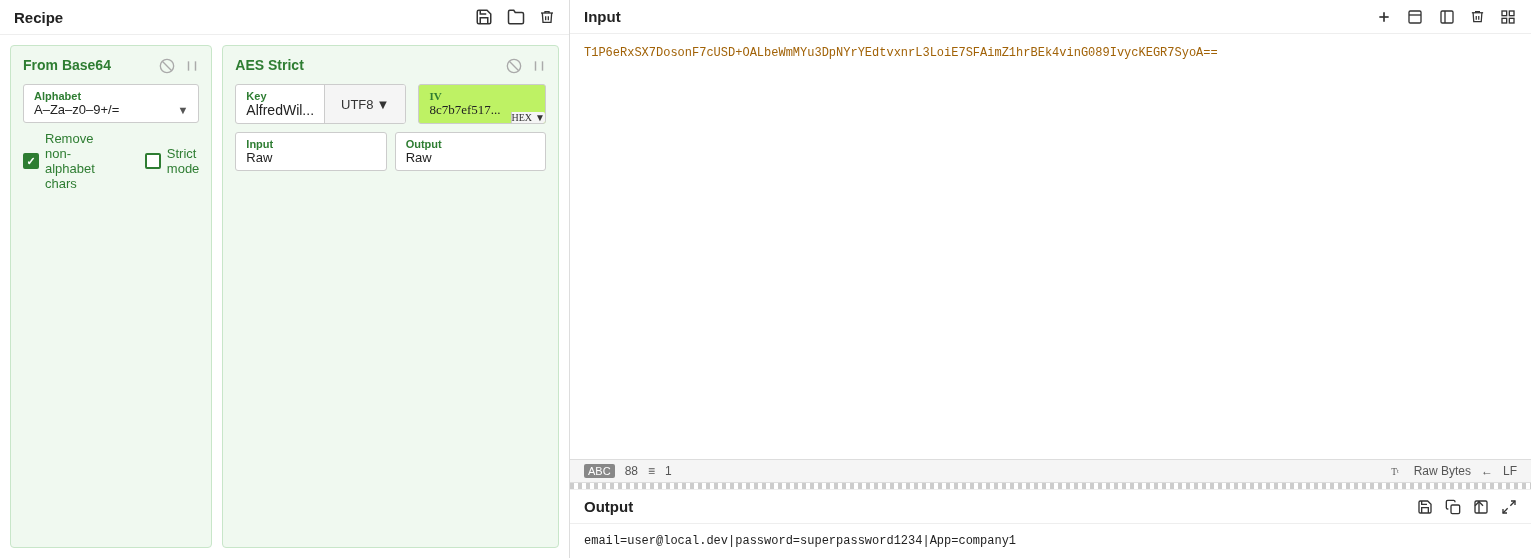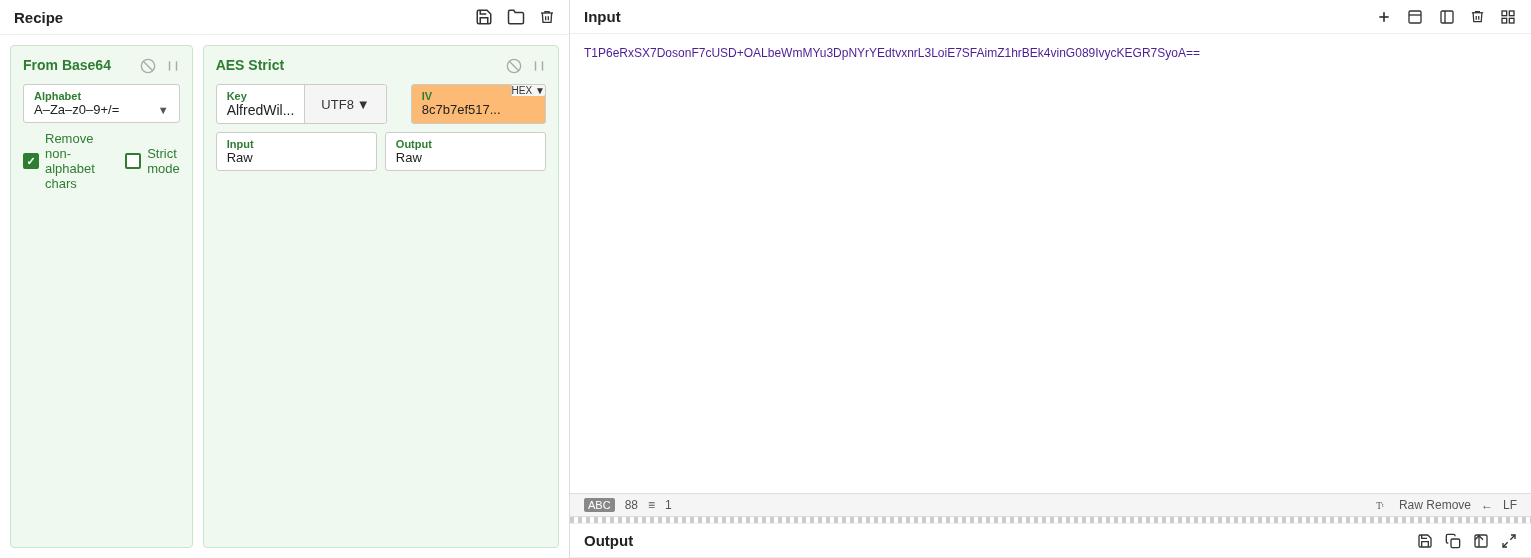--- a/index.html
+++ b/index.html
@@ -165,21 +165,21 @@
     }
 
     .checkbox-label {
       color: #2e7d32;
       font-weight: 500;
     }
 
     
     .aes-fields {
       display: flex;
-      gap: 24px;
+      gap: 12px;
       margin-bottom: 8px;
     }
 
     .mode-fields {
       display: flex;
       gap: 8px;
     }
 
     .mode-box {
       flex: 1;
@@ -213,23 +213,23 @@
 
     .right-header-icons {
       display: flex;
       gap: 14px;
       align-items: center;
     }
 
     .input-area {
       flex: 1;
       padding: 10px 14px;
-      font-family: Liberation Sans, sans-serif;
+      font-family: Liberation Mono, monospace;
       font-size: 12px;
-      color: #4c1d95;
+      color: #a16207;
       word-break: break-all;
       overflow-y: auto;
       line-height: 1.5;
     }
 
     .input-status-bar {
       display: flex;
       align-items: center;
       justify-content: space-between;
       padding: 4px 14px;
@@ -415,21 +415,21 @@
           <div style="flex:1; padding:5px 10px;">
             <div class="field-label">Key</div>
             <div style="font-size:14px;color:#222;">AlfredWil...</div>
           </div>
           <div style="background:#f5f5f5; border-left:1px solid #ccc; padding:0 16px; display:flex; align-items:center; gap:3px; font-size:13px; color:#333; cursor:pointer; border-radius:0 2px 2px 0;">
             <span>UTF8</span>
             <span>▼</span>
           </div>
         </div>
 
-        <div style="flex:1; background:#fdba74; border:1px solid #ccc; border-radius:3px; display:flex; align-items:flex-start;">
+        <div style="flex:1; background:#bef264; border:1px solid #ccc; border-radius:3px; display:flex; align-items:flex-end;font-family:Liberation Serif, serif;">
           <div style="flex:1; padding:5px 10px;">
             <div class="field-label">IV</div>
             <div style="font-size:13px;color:#222;">8c7b7ef517...</div>
           </div>
           <div style="background:#f5f5f5; border-left:1px solid #ccc; padding:0 0; display:flex; align-items:center; gap:3px; font-size:10px; color:#333; cursor:pointer; border-radius:0 2px 2px 0;">
             <span>HEX</span>
             <span>▼</span>
           </div>
         </div>
       </div>
@@ -506,21 +506,21 @@
       <span>88</span>
       <span>≡</span>
       <span>1</span>
     </div>
     <div class="status-right">
 
       <svg width="14" height="14" viewBox="0 0 24 24" fill="none" stroke="#555" stroke-width="2">
         <text x="2" y="18" font-size="16" fill="#555" stroke="none" font-family="serif">T</text>
         <text x="12" y="16" font-size="11" fill="#555" stroke="none" font-family="serif">t</text>
       </svg>
-      <span>Raw Remove</span>
+      <span>Raw Bytes</span>
       <span>←</span>
       <span>LF</span>
     </div>
   </div>
 
   <div class="panel-divider"></div>
 
   <div class="output-section">
     <div class="output-header">
       <span class="output-title">Output</span>
@@ -552,15 +552,18 @@
         <button class="icon-btn">
           <svg width="16" height="16" viewBox="0 0 24 24" fill="none" stroke="#333" stroke-width="2">
             <polyline points="15 3 21 3 21 9"></polyline>
             <polyline points="9 21 3 21 3 15"></polyline>
             <line x1="21" y1="3" x2="14" y2="10"></line>
             <line x1="3" y1="21" x2="10" y2="14"></line>
           </svg>
         </button>
       </div>
     </div>
+    <div class="output-content">
+      <span>email=user@local.dev|password=superpassword1234|App=company1</span>
+    </div>
   </div>
 
 </div>
 
 </body></html>

